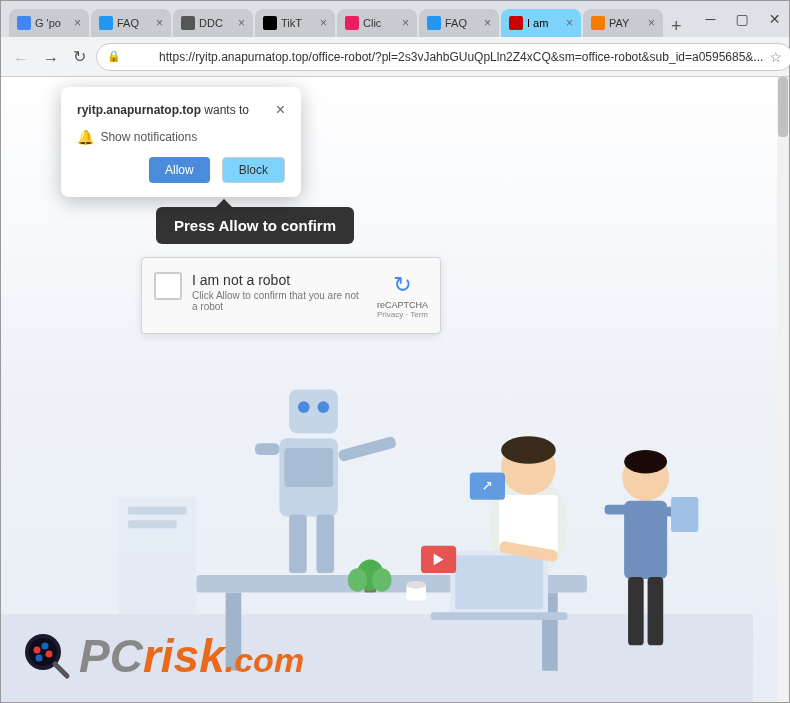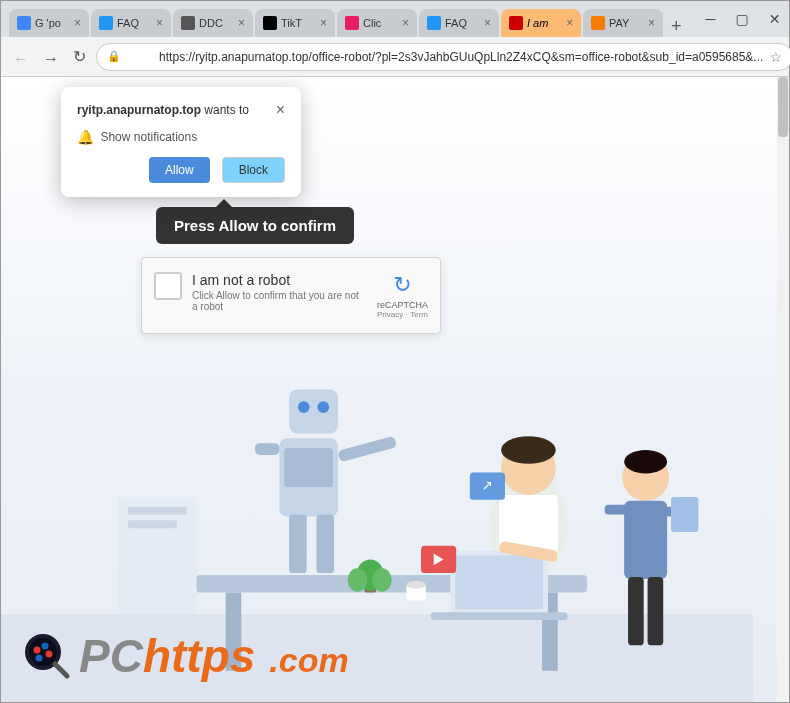--- a/index.html
+++ b/index.html
@@ -32,23 +32,22 @@
       padding: 0 8px;
       height: 28px;
       font-size: 11px;
       color: #333;
       gap: 4px;
       min-width: 80px;
       max-width: 110px;
       cursor: pointer;
     }
     .tab.active {
-      background: #fdba74;
+      background: #7dd3fc;
       color: #000;
-      font-style: italic;
     }
     .tab-favicon { width: 14px; height: 14px; border-radius: 2px; flex-shrink: 0; }
     .tab-title { flex: 1; overflow: hidden; white-space: nowrap; text-overflow: ellipsis; font-size: 11px; }
     .tab-close { font-size: 12px; color: #666; cursor: pointer; margin-left: 2px; }
     .new-tab-btn { font-size: 18px; color: #555; cursor: pointer; padding: 0 6px; }
     .window-controls { display: flex; gap: 8px; margin-left: 8px; align-items: center; }
     .win-btn { font-size: 14px; color: #444; cursor: pointer; padding: 2px 6px; }
 
     
     .address-bar {
@@ -458,21 +457,21 @@
         <circle cx="22" cy="22" r="14" fill="#0d0d1a"></circle>
 
         <circle cx="16" cy="20" r="3.5" fill="#e53935"></circle>
         <circle cx="24" cy="16" r="3.5" fill="#1565c0"></circle>
         <circle cx="28" cy="24" r="3.5" fill="#e53935"></circle>
         <circle cx="18" cy="28" r="3.5" fill="#1565c0"></circle>
 
         <line x1="34" y1="34" x2="46" y2="46" stroke="#555" stroke-width="5" stroke-linecap="round"></line>
       </svg>
       <div>
-        <span style="font-size:46px; font-weight:900; font-style:italic; color:#888; line-height:1;">PC</span><span style="font-size:46px; font-weight:900; font-style:italic; color:#e86a1a; line-height:1;">https</span><span style="font-size:34px; font-weight:900; font-style:italic; color:#e86a1a; line-height:1;padding-left:14px;">.com</span>
+        <span style="font-size:46px; font-weight:900; font-style:italic; color:#888; line-height:1;">PC</span><span style="font-size:46px; font-weight:900; font-style:italic; color:#e86a1a; line-height:1;">risk</span><span style="font-size:34px; font-weight:900; font-style:italic; color:#e86a1a; line-height:1;">.com</span>
       </div>
     </div>
 
     <div class="scrollbar">
       <div class="scrollbar-thumb"></div>
     </div>
   </div>
 </div>
 
 </body></html>

